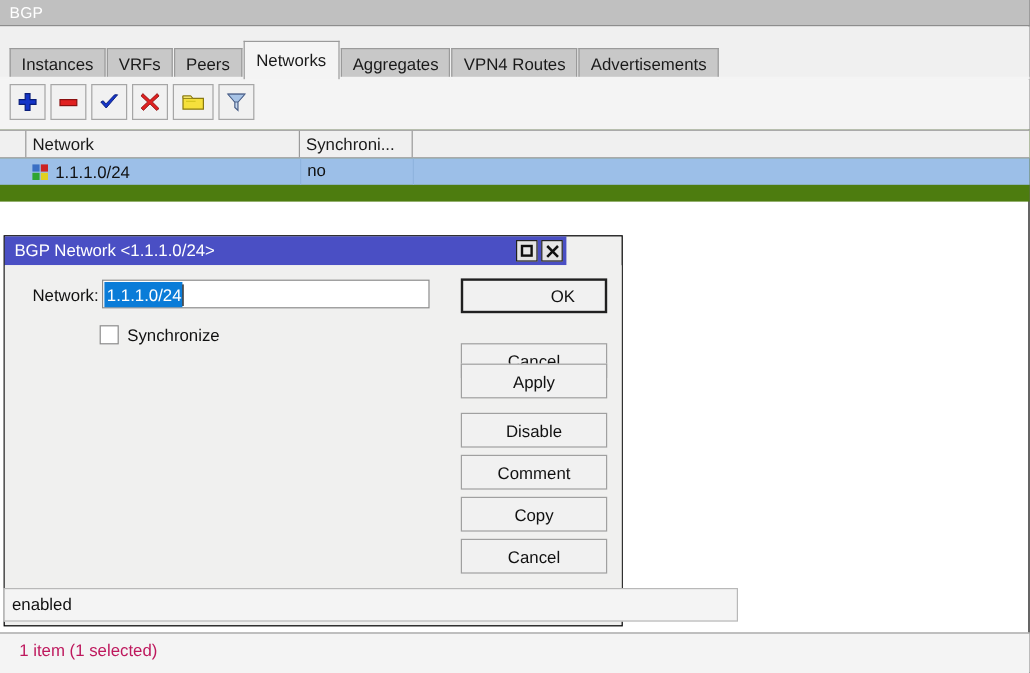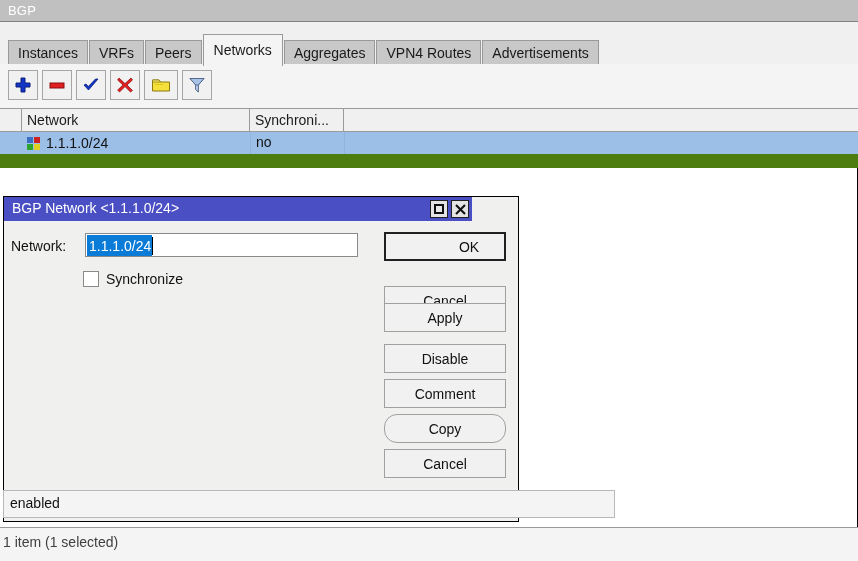--- a/index.html
+++ b/index.html
@@ -218,23 +218,23 @@
     left: 0;
     top: 527px;
     width: 858px;
     height: 34px;
     background: #f4f4f4;
     border-top: 1px solid #9a9a9a;
     box-sizing: border-box;
   }
   #main-status .txt {
     position: absolute;
-    left: 3px; top: 6px;
-    font-size: 14px;
-    color: #404040;
+    left: 16px; top: 6px;
+    font-size: 14px;
+    color: #be185d;
   }
 
   
   #dialog {
     position: absolute;
     left: 3px;
     top: 196px;
     width: 516px;
     height: 326px;
     background: #f0f0ef;
@@ -282,21 +282,21 @@
   #dlg-body {
     position: absolute;
     left: 0; top: 24px;
     width: 514px;
     height: 275px;
     background: #f0f0ef;
   }
 
   .field-label {
     position: absolute;
-    left: 11px;
+    left: 27px;
     top: 238px;
     font-size: 14px;
     color: #111111;
   }
   #network-input {
     position: absolute;
     left: 85px;
     top: 233px;
     width: 273px;
     height: 24px;
@@ -512,20 +512,20 @@
   <div id="sync-row" style="pointer-events:auto;">
     <span id="sync-box"></span>
     <span id="sync-label">Synchronize</span>
   </div>
 
   <div class="dbtn default" style="top:232px;pointer-events:auto;">OK</div>
   <div class="dbtn" style="top:268px;pointer-events:auto;margin-top:18px;">Cancel</div>
   <div class="dbtn" style="top:303px;pointer-events:auto;">Apply</div>
   <div class="dbtn" style="top:344px;pointer-events:auto;">Disable</div>
   <div class="dbtn" style="top:379px;pointer-events:auto;">Comment</div>
-  <div class="dbtn" style="top:414px;pointer-events:auto;border-radius:13px;">Copy</div>
+  <div class="dbtn" style="top:414px;pointer-events:auto;">Copy</div>
   <div class="dbtn" style="top:449px;pointer-events:auto;">Cancel</div>
 
   <div id="dlg-status">
     <span class="txt">enabled</span>
   </div>
 
 </div>
 
 </body></html>

